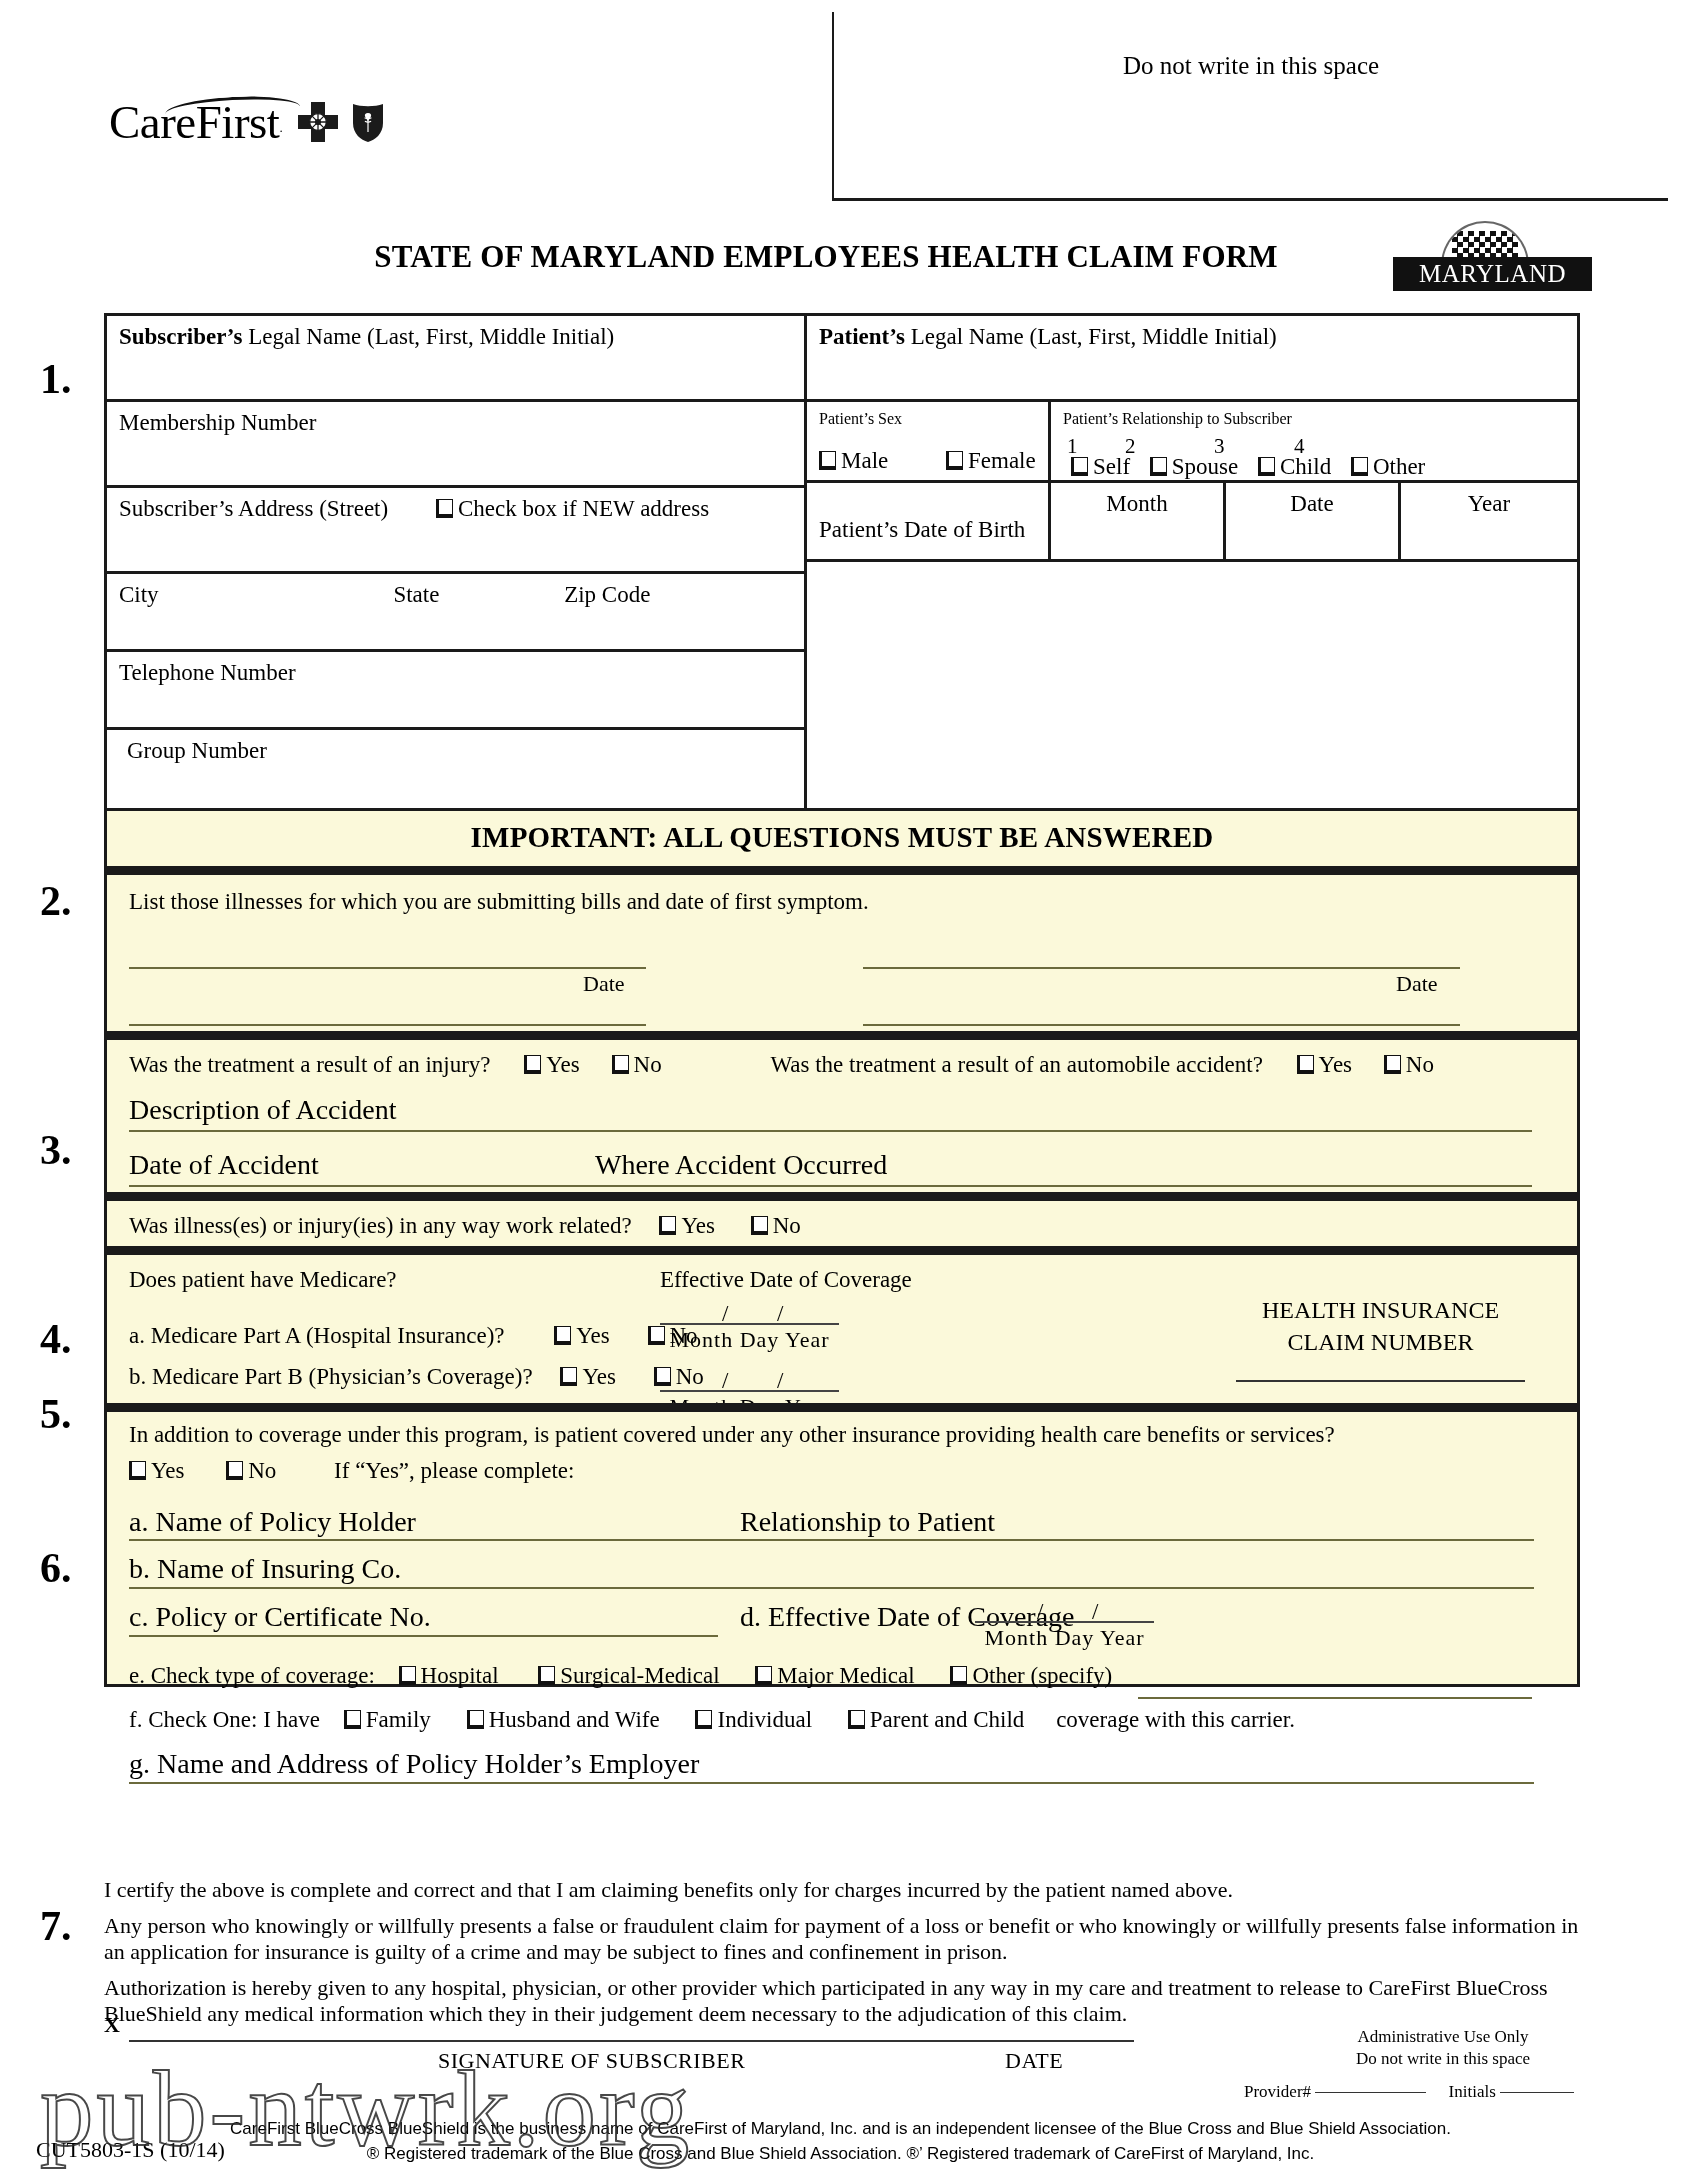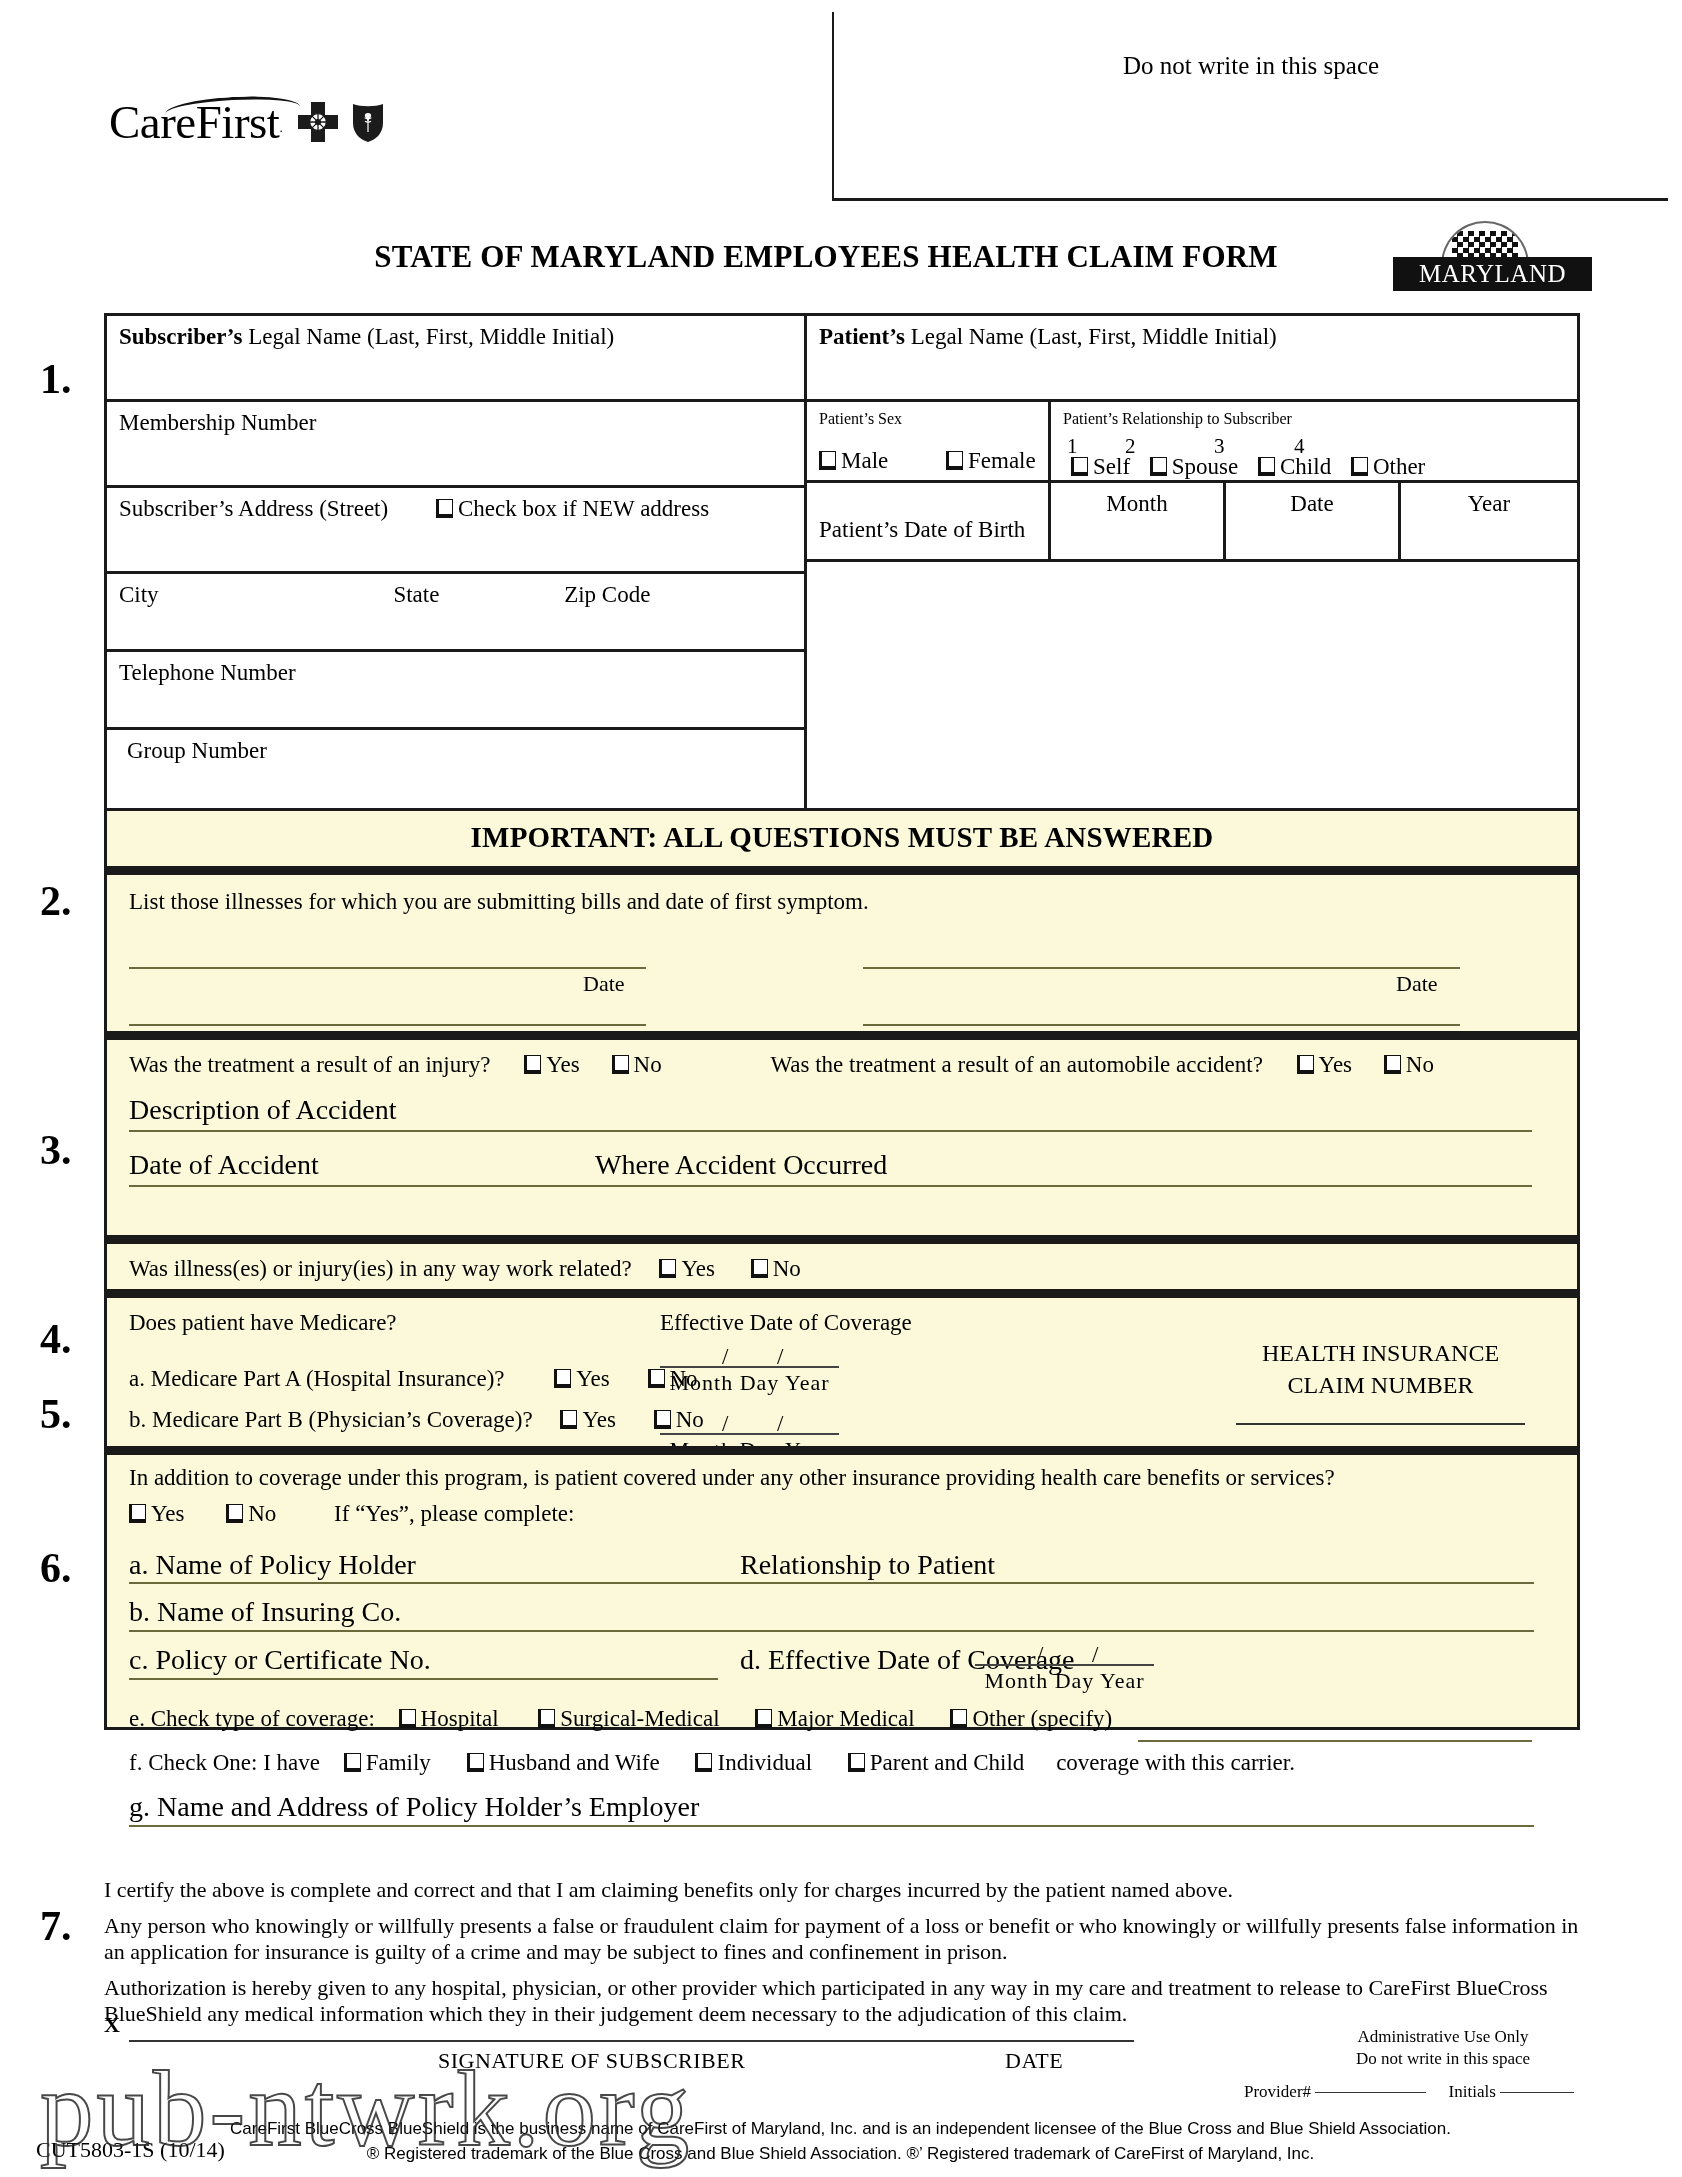--- a/index.html
+++ b/index.html
@@ -130,21 +130,21 @@
   
   .cream { background: #fbf9da; }
   .thickdiv { border-top: 9px solid #1a1a1a; }
 
   .s2 { padding: 14px 22px 18px 22px; height: 165px; position: relative; font-size: 23px; }
   .illness-line {
     position: absolute; border-bottom: 2px solid #6b6a3c; height: 1px;
   }
   .dlabel { position: absolute; font-size: 22px; }
 
-  .s3 { padding: 12px 22px 14px 22px; font-size: 23px; position: relative; height: 204px; }
+  .s3 { padding: 12px 22px 14px 22px; font-size: 23px; position: relative; height: 161px; }
   .s3 .q2 { margin-left: 103px; }
   .uline { position: absolute; border-bottom: 2px solid #6b6a3c; }
   .ftext { position: absolute; font-size: 28px; }
 
   .s3b { padding: 12px 22px 14px 22px; font-size: 23px; height: 54px; }
   .s3b .lbl { margin-right: 22px; }
 
   .s45 { padding: 12px 22px 14px 22px; position: relative; height: 157px; font-size: 23px; }
   .dateslot { position: absolute; font-size: 23px; text-align: center; }
   .dateslot .line { border-bottom: 2px solid #444; width: 179px; height: 26px; position: relative; }

